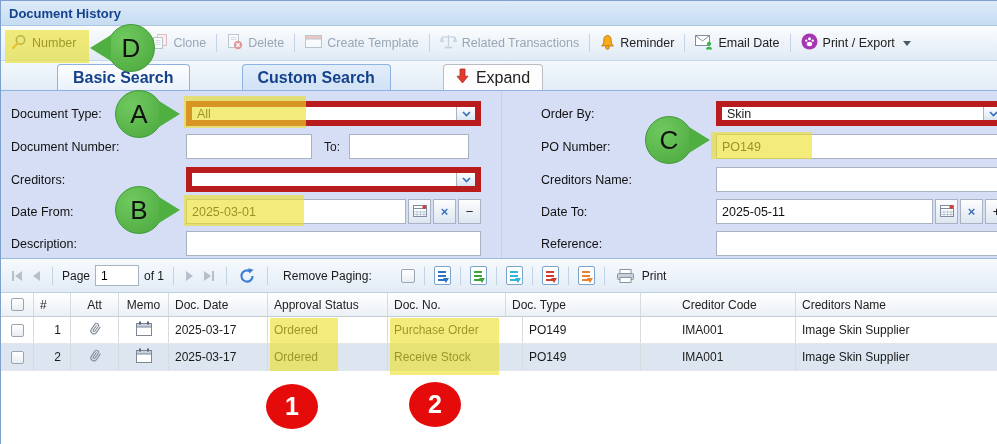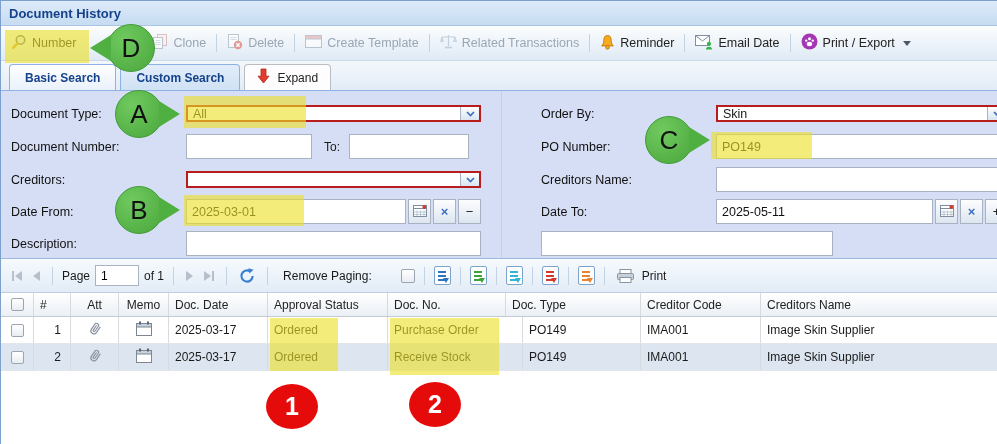--- a/index.html
+++ b/index.html
@@ -30,41 +30,41 @@
   .caret-down { width:0;height:0;border-left:4px solid transparent;border-right:4px solid transparent;border-top:5px solid #4a5a6a; margin-left:3px; }
   
   .tabbar {
     height:30px; display:flex; align-items:flex-end; gap:4px; padding:0 0 0 8px;
     background:linear-gradient(#f3f8fc,#e2ecf6);
     border-bottom:1px solid #8db2e3;
   }
   .tab {
     height:26px; display:flex; align-items:center; padding:0 15px;
     border:1px solid #8db2e3; border-bottom:none; border-radius:4px 4px 0 0;
-    font-weight:bold; color:#15428b; font-size:12px;
+    font-weight:bold; color:#15428b; font-size:16px;margin-left:48px;
   }
   .tab.active   { background:linear-gradient(#ffffff,#e9f1fb); }
   .tab.inactive { background:linear-gradient(#e3eefb,#cfe1f4); }
   .tab.expand   { background:#fdfdfd; border-color:#b9bec4; color:#222; font-weight:normal; gap:7px; padding:0 12px; }
   
   .formpanel {
     position:relative; height:168px;
     background:#d6def5; border-bottom:1px solid #9db9e0;
   }
   .formpanel .coldiv { position:absolute; left:500px; top:0; bottom:0; width:1px; background:#c5cfec; }
   .frow { position:absolute; height:27px; display:flex; align-items:center; }
   .flabel { width:175px; flex:none; font-size:12.5px; color:#111; }
   .fleft  { left:10px;  width:470px; }
   .fright { left:540px; width:467px; }
   .ffields { display:flex; align-items:center; flex:1; height:25px; }
   input.tf {
     height:25px; border:1px solid #a9b2c0; background:#fff; padding:0 5px;
     font-family:"Liberation Sans",sans-serif; font-size:12.5px; color:#111; width:100%;
   }
-  .combo { display:flex; width:100%; height:17px; border:2px solid #b91c1c; background:#fff; align-items:stretch; }
+  .combo { display:flex; width:100%; height:25px; border:6px solid #b91c1c; background:#fff; align-items:stretch; }
   .combo .cval { flex:1; display:flex; align-items:center; padding:0 5px; font-size:12.5px; }
   .ctrig {
     width:19px; flex:none; border-left:1px solid #a9b2c0;
     background:linear-gradient(#fefefe,#d9e5f2);
     display:flex; align-items:center; justify-content:center;
   }
   .dbtn {
     width:23px; height:25px; margin-left:2px; flex:none;
     border:1px solid #a9b2c0; background:linear-gradient(#fdfdfe,#dde6f0);
     display:flex; align-items:center; justify-content:center;
@@ -86,21 +86,21 @@
   .xico { position:relative; width:17px; height:19px; background:#fff; border:1px solid #7ba3cc; border-radius:2px; flex:none; }
   .xico::before { content:""; position:absolute; left:3px; right:4px; top:4px; height:2px; background:var(--c); box-shadow:0 4px 0 var(--c), 0 8px 0 var(--c); }
   .xico::after  { content:""; position:absolute; right:1px; bottom:1px; width:0; height:0; border-top:5px solid var(--c); border-left:3px solid transparent; border-right:3px solid transparent; }
   
   .ghead { display:flex; height:24px; background:linear-gradient(#ffffff,#ebf0f6); border-bottom:1px solid #c5cbd3; font-size:12px; color:#222; }
   .grow  { display:flex; height:27px; border-bottom:1px solid #e2e6ea; background:#fff; }
   .grow.alt { background:#dce5f0; }
   .gc { border-right:1px solid #d7dbe0; padding:0 6px; display:flex; align-items:center; height:100%; overflow:hidden; white-space:nowrap; }
   .c-cb{width:33px;justify-content:center;} .c-num{width:37px;} .c-att{width:48px;justify-content:center;}
   .c-memo{width:50px;justify-content:center;} .c-date{width:99px;} .c-appr{width:120px;}
-  .c-type{width:135px;} .c-dno{width:118px;} .c-code{width:120px;} .c-name{flex:1;border-right:none;}
+  .c-type{width:135px;} .c-dno{width:118px;} .c-code{width:120px;margin-left:35px;} .c-name{flex:1;border-right:none;}
   .grow .c-num{justify-content:flex-end;padding-right:9px;}
   
   .hl { position:absolute; background:rgba(236,225,40,0.62); z-index:25; pointer-events:none; }
   .balloon {
     position:absolute; width:48px; height:48px; border-radius:50%;
     background:radial-gradient(circle at 35% 30%, #6fc95f, #4aa73c);
     border:1px solid #3f9a34; z-index:30;
     display:flex; align-items:center; justify-content:center;
     font-size:26px; color:#111;
   }
@@ -345,20 +345,21 @@
         <span class="dbtn xbtn">
             <span>×</span>
           </span>
         <span class="dbtn">
             <span>+</span>
           </span>
       </div>
     </div>
 
     <div class="frow fright" style="top:139px;">
+      <span class="flabel">Reference:</span>
       <div class="ffields" style="width:292px;flex:none;">
           <input class="tf" value="" style="">
         </div>
     </div>
   </div>
 
   <div class="pagingbar">
     <span class="pgico">
         <span class="pbar"></span>
         <span class="tri-l"></span>

